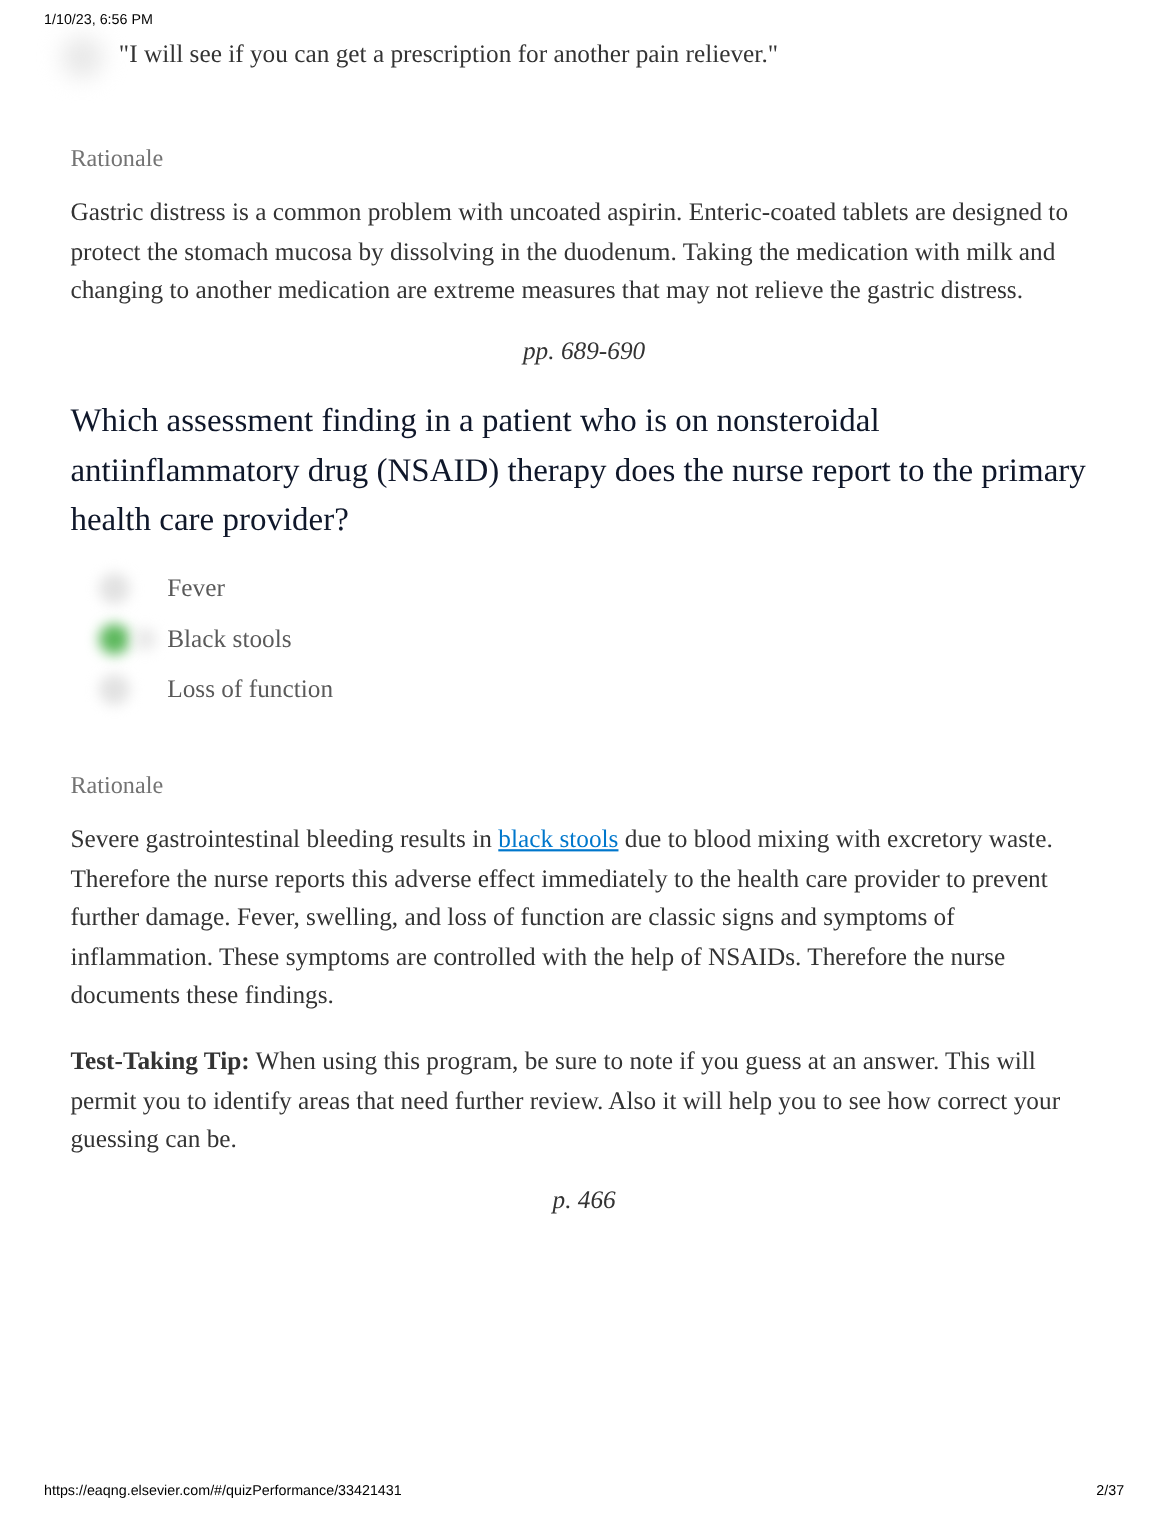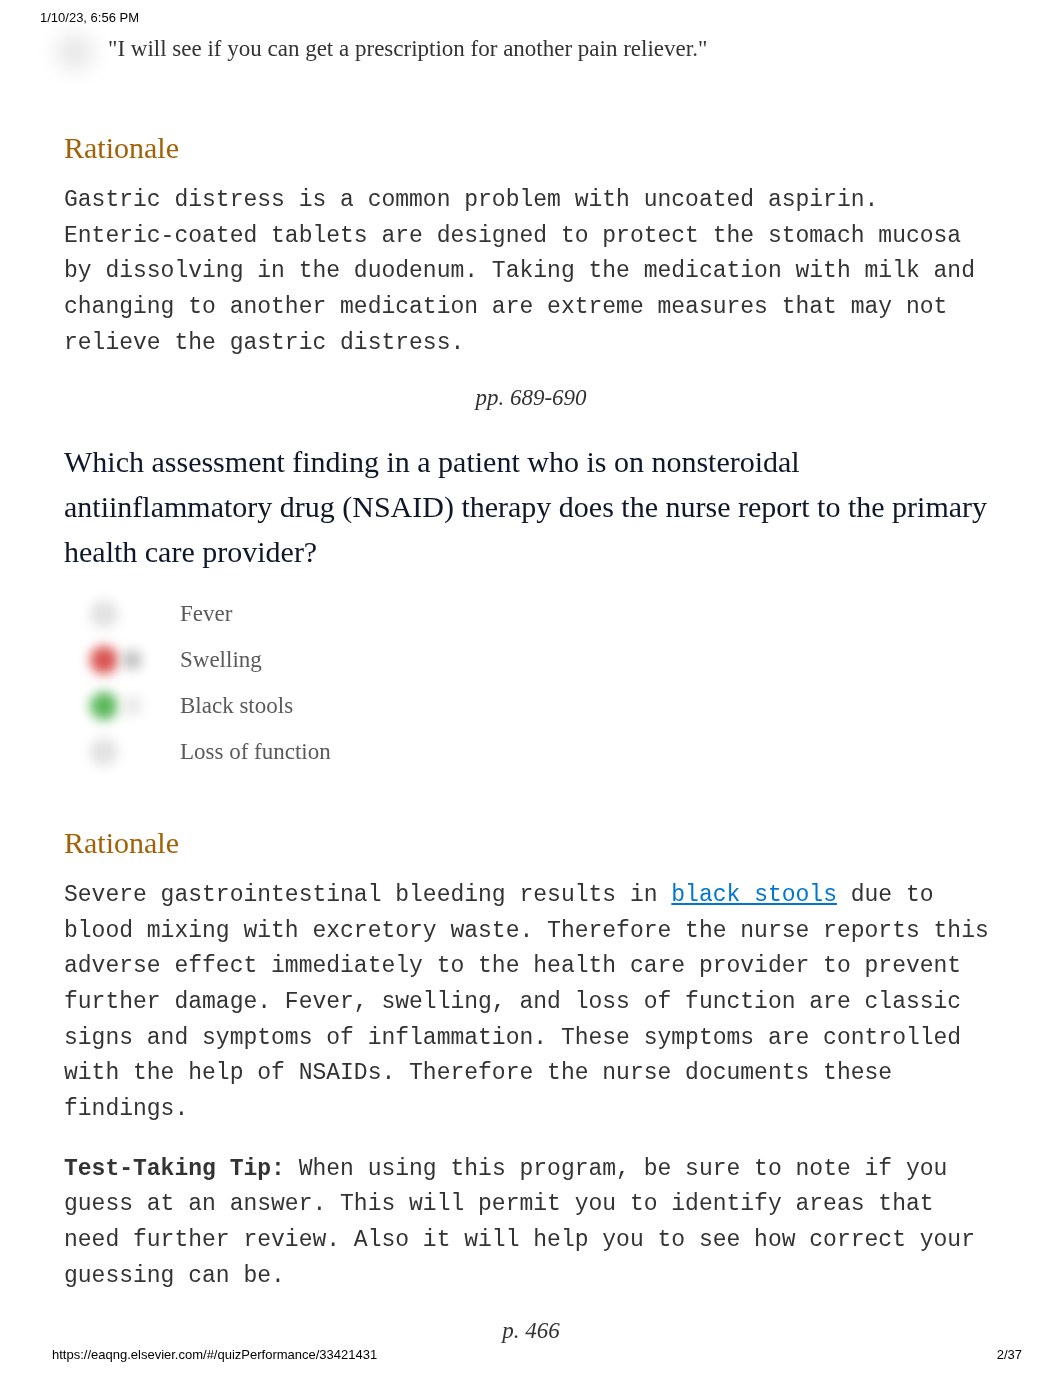--- a/index.html
+++ b/index.html
@@ -1,35 +1,35 @@
 <!DOCTYPE html>
 <html><head>
 <meta charset="utf-8">
 <style>
   * { box-sizing: border-box; margin: 0; padding: 0; }
   html, body { width: 1062px; background: #fff; font-family: Arial, Helvetica, sans-serif; }
   .page { width: 1062px; min-height: 1376px; position: relative; padding: 0; }
   .print-header { display: flex; justify-content: space-between; font-size: 13px; color: #000; padding: 10px 40px 0 40px; font-family: Arial, sans-serif; }
   .print-header .center { position: absolute; left: 0; right: 0; text-align: center; pointer-events: none; }
   .content { padding: 0 64px 0 64px; color: #333; }
-  .option-row { display: flex; align-items: center; gap: 32px; margin: 4px 0 18px 0; padding-left: 26px; }
+  .option-row { display: flex; align-items: center; gap: 4px; margin: 4px 0 18px 0; padding-left: 26px; }
   .dot { width: 28px; height: 28px; border-radius: 50%; flex-shrink: 0; filter: blur(6px); }
   .dot.blank { background: #e2e2e2; }
   .dot.blank-lg { width: 38px; height: 38px; background: #e8e8e8; filter: blur(10px); margin-left: -6px; }
   .dot.red { background: #d9534f; }
   .dot.green { background: #5cb85c; }
   .dot.small-grey { background: #bfbfbf; width: 20px; height: 20px; }
   .dot.small-outline { background: #e8e8e8; width: 20px; height: 20px; }
   .opt-text { font-size: 23px; color: #5a5a5a; font-family: Georgia, 'Times New Roman', serif; }
-  .rationale-h { font-size: 30px; color: #a16207; font-family: Georgia, serif; font-weight: 400; margin: 60px 0 18px 0; }
-  .body-text { font-size: 23px; line-height: 1.55; color: #333; font-family: Liberation Mono, monospace; margin-bottom: 24px; }
+  .rationale-h { font-size: 22px; color: #737373; font-family: Georgia, serif; font-weight: 400; margin: 60px 0 18px 0; }
+  .body-text { font-size: 23px; line-height: 1.55; color: #333; font-family: Liberation Serif, serif; margin-bottom: 24px; }
   .page-ref { font-size: 23px; font-style: italic; color: #333; font-family: Georgia, serif; margin-bottom: 28px; text-align: center; }
   .question { font-size: 30px; line-height: 1.5; color: #0f172a; font-family: Georgia, serif; font-weight: 400; margin-bottom: 26px; }
   .link { color: #0077cc; }
-  .footer { position: absolute; bottom: 14px; left: 52px; right: 40px; display: flex; justify-content: space-between; font-size: 13px; color: #000; font-family: Arial, sans-serif; }
+  .footer { position: absolute; bottom: 14px; left: 40px; right: 40px; display: flex; justify-content: space-between; font-size: 13px; color: #000; font-family: Arial, sans-serif; }
   .quote-row { display: flex; align-items: flex-start; gap: 14px; padding: 8px 0 0 62px; }
   .quote-text { font-size: 23px; color: #333; font-family: Georgia, serif; line-height: 1.4; }
   .dot-pair { display: flex; align-items: center; gap: 4px; width: 58px; flex-shrink: 0; }
   .dot-single { width: 58px; display: flex; align-items: center; flex-shrink: 0; }
   .tip-label { font-weight: 700; }
 </style>
 </head>
 <body>
 
 <div class="page">
@@ -52,27 +52,20 @@
 
     <p class="question">Which assessment finding in a patient who is on nonsteroidal antiinflammatory drug (NSAID) therapy does the nurse report to the primary health care provider?</p>
 
     <div class="option-row">
       <div class="dot-single">
           <div class="dot blank"></div>
         </div>
       <span class="opt-text">Fever</span>
     </div>
 
-    <div class="option-row">
-      <div class="dot-pair">
-        <div class="dot red"></div>
-        <div class="dot small-grey"></div>
-      </div>
-      <span class="opt-text">Swelling</span>
-    </div>
 
     <div class="option-row">
       <div class="dot-pair">
         <div class="dot green"></div>
         <div class="dot small-outline"></div>
       </div>
       <span class="opt-text">Black stools</span>
     </div>
 
     <div class="option-row">

